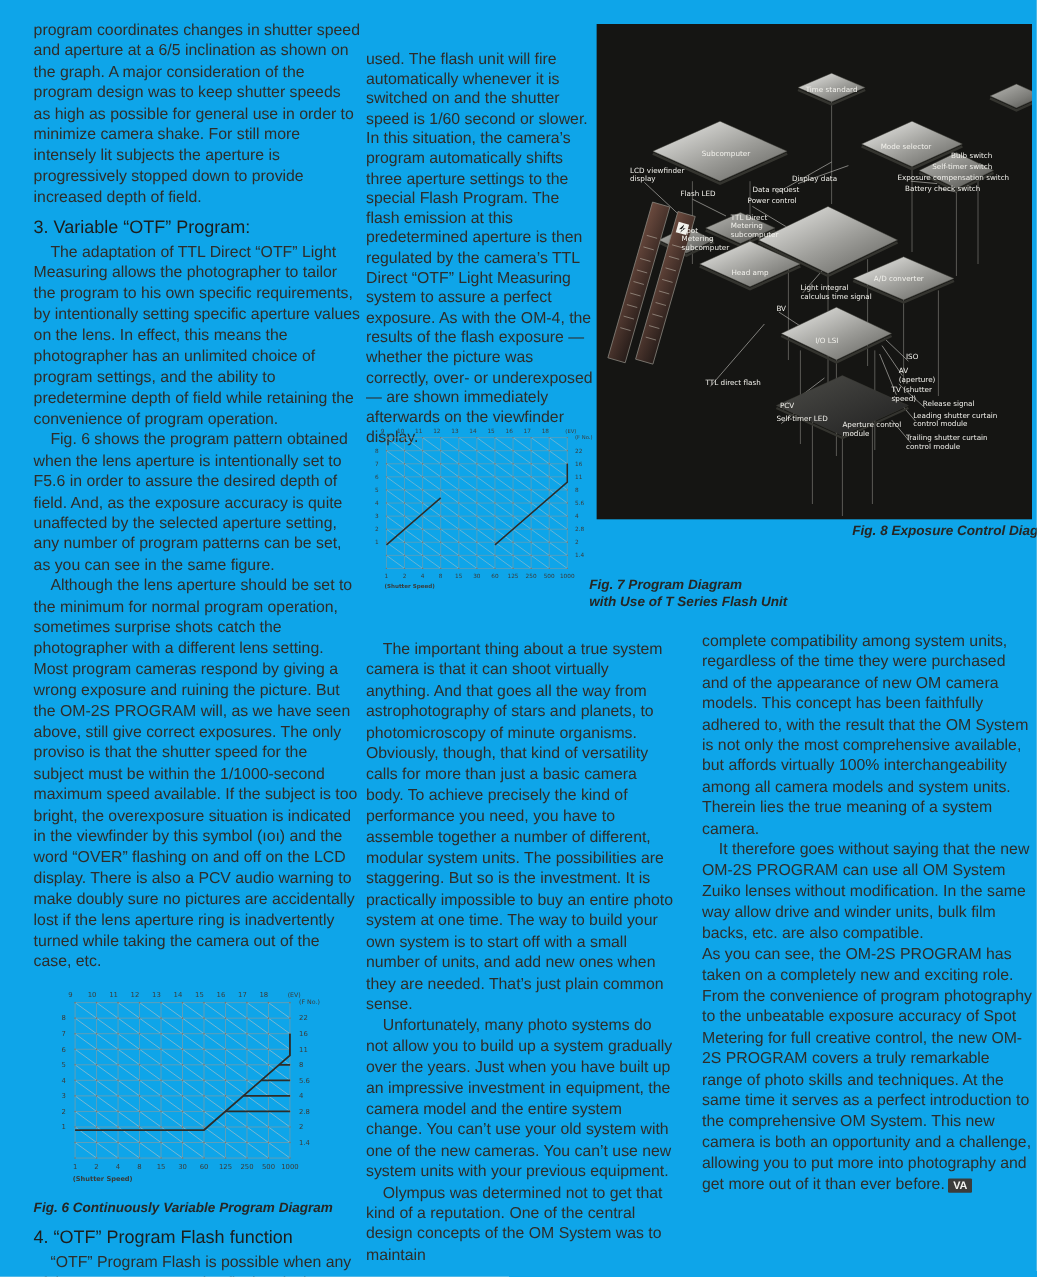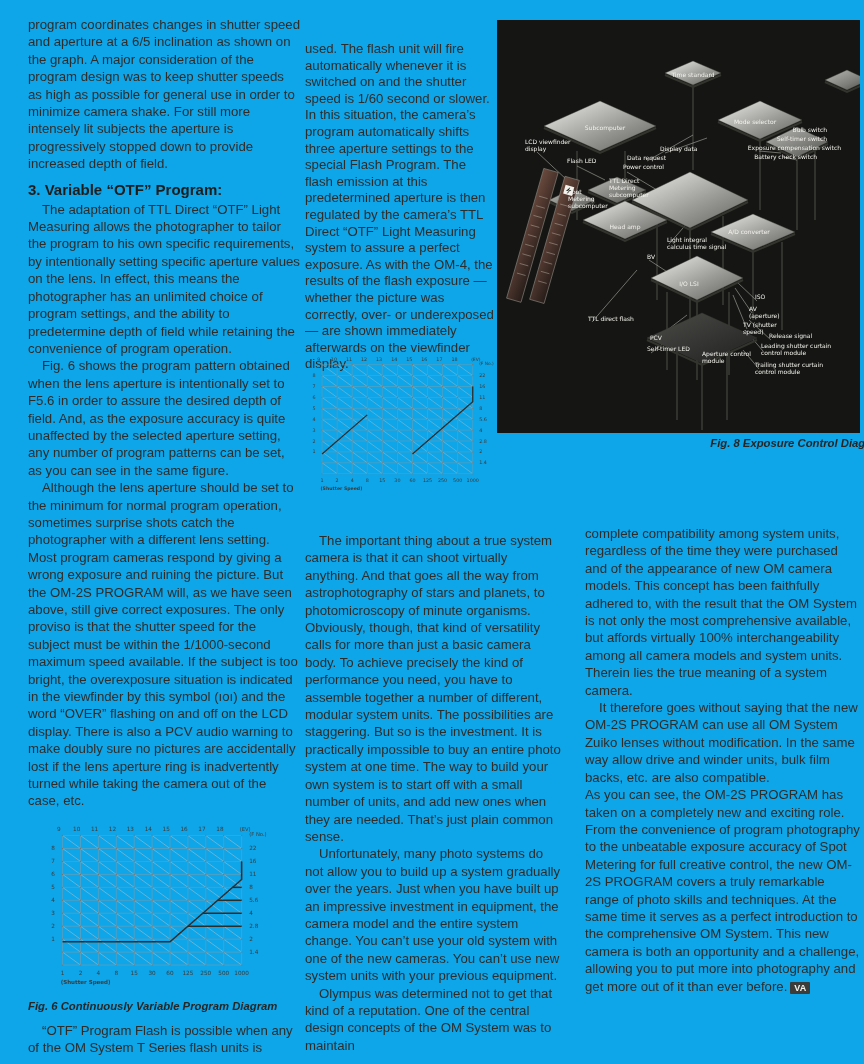--- a/index.html
+++ b/index.html
@@ -6,21 +6,21 @@
   body{background:#e8e7e3;}
   .page{
     position:relative; width:864px; height:1064px; margin:0 auto;
     background:#0ea5e9; overflow:hidden;
     font-family:"Liberation Sans", sans-serif;
     color:#2e2d2a;
   }
   .col{position:absolute;}
   p{margin:0 0 0 0; font-size:13.2px; line-height:17.4px; text-align:left;}
   p.ind{text-indent:14px;}
-  .h-num{font-size:15px; font-weight:bold; color:#1d1d1b; margin:8px 0 3px 0;}
+  .h-num{font-size:15px; font-weight:normal; color:#1d1d1b; margin:8px 0 3px 0;}
   .h-big{font-size:20px; font-weight:bold; color:#161614; line-height:24px; margin:0 0 12px 0;}
   .caption{font-size:11.3px; font-style:italic; font-weight:bold; color:#262624;}
   .mid-top p{font-size:13.2px; line-height:16.6px;}
   .fig8{position:absolute; left:497px; top:20px; width:363px; height:413px;}
   .fig8-caption{position:absolute; left:568px; top:437px; width:318px; text-align:right;}
   .fig7{position:absolute; left:298px; top:336px; width:202px; height:176px;}
   .fig7-caption{position:absolute; left:491px; top:481px; width:220px; line-height:14px;}
   .fig6-wrap{margin:10px 0 4px 6px;}
   .fig6-caption{margin:2px 0 10px 0;}
   .va{
@@ -248,20 +248,21 @@
           <text x="218" y="162" font-size="6" fill="#3b3b38" text-anchor="middle">1000</text>
           <text x="28" y="172" font-size="5.8" font-weight="bold" fill="#3b3b38" text-anchor="start">(Shutter Speed)</text>
           <polyline points="30.0,127.5 142.8,127.5 218.0,62.2 218.0,43.2" fill="none" stroke="#2c2c29" stroke-width="1.6" stroke-linejoin="miter"></polyline>
           <polyline points="161.6,111.2 218.0,111.2" fill="none" stroke="#2c2c29" stroke-width="1.6" stroke-linejoin="miter"></polyline>
           <polyline points="177.2,97.6 218.0,97.6" fill="none" stroke="#2c2c29" stroke-width="1.6" stroke-linejoin="miter"></polyline>
           <polyline points="193.0,84.0 218.0,84.0" fill="none" stroke="#2c2c29" stroke-width="1.6" stroke-linejoin="miter"></polyline>
           <polyline points="208.6,70.4 218.0,70.4" fill="none" stroke="#2c2c29" stroke-width="1.6" stroke-linejoin="miter"></polyline>
         </svg>
     </div>
     <div class="caption fig6-caption">Fig. 6  Continuously Variable Program Diagram</div>
+    <div class="h-num">4. “OTF” Program Flash function</div>
     <p class="ind">“OTF” Program Flash is possible when any of the OM System T Series flash units is</p>
   </div>
 
   <div class="col mid-top" style="left:305px; top:16px; width:190px;margin-top:25px;">
     <p>used. The flash unit will fire automatically whenever it is switched on and the shutter speed is 1/60 second or slower. In this situation, the camera’s program automatically shifts three aperture settings to the special Flash Program. The flash emission at this predetermined aperture is then regulated by the camera’s TTL Direct “OTF” Light Measuring system to assure a perfect exposure. As with the OM-4, the results of the flash exposure — whether the picture was correctly, over- or underexposed — are shown immediately afterwards on the viewfinder display.</p>
   </div>
 
   <div class="fig7">
     <svg id="fig7" width="202" height="176" viewBox="0 0 252 180">
         <line x1="30" y1="16" x2="218" y2="152" stroke="#c6c5c1" stroke-width="0.5"></line>
@@ -464,20 +465,24 @@
         <text x="142.8" y="162" font-size="6" fill="#3b3b38" text-anchor="middle">60</text>
         <text x="161.6" y="162" font-size="6" fill="#3b3b38" text-anchor="middle">125</text>
         <text x="180.4" y="162" font-size="6" fill="#3b3b38" text-anchor="middle">250</text>
         <text x="199.20000000000002" y="162" font-size="6" fill="#3b3b38" text-anchor="middle">500</text>
         <text x="218" y="162" font-size="6" fill="#3b3b38" text-anchor="middle">1000</text>
         <text x="28" y="172" font-size="5.8" font-weight="bold" fill="#3b3b38" text-anchor="start">(Shutter Speed)</text>
         <polyline points="30.0,127.5 86.4,78.6" fill="none" stroke="#2c2c29" stroke-width="1.6" stroke-linejoin="miter"></polyline>
         <polyline points="142.8,127.5 218.0,62.2 218.0,43.2" fill="none" stroke="#2c2c29" stroke-width="1.6" stroke-linejoin="miter"></polyline>
       </svg>
   </div>
+  <div class="caption fig7-caption">
+    <div>Fig. 7  Program Diagram</div>
+    <div>with Use of T Series Flash Unit</div>
+  </div>
 
   <div class="fig8">
     <svg id="fig8" width="363" height="413" viewBox="0 0 363 413">
         <defs>
           <linearGradient id="plateG" x1="0" y1="0" x2="1" y2="1">
             <stop offset="0%" stop-color="#efefec"></stop>
             <stop offset="55%" stop-color="#9d9d99"></stop>
             <stop offset="100%" stop-color="#5f5f5b"></stop>
           </linearGradient>
           <linearGradient id="plateDim" x1="0" y1="0" x2="1" y2="1">

